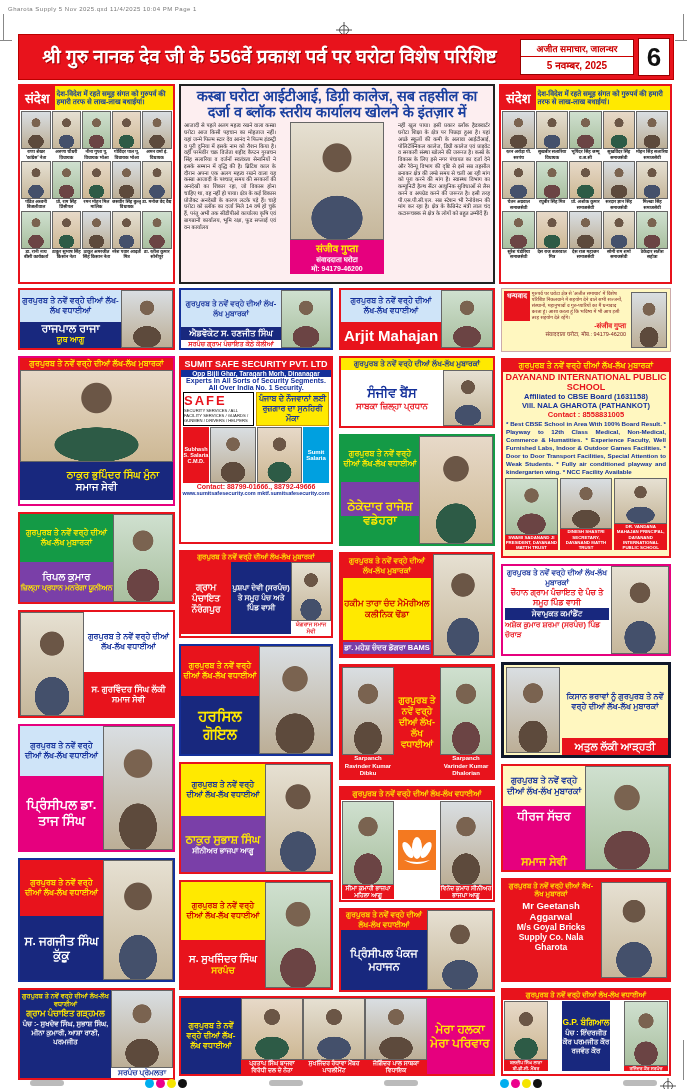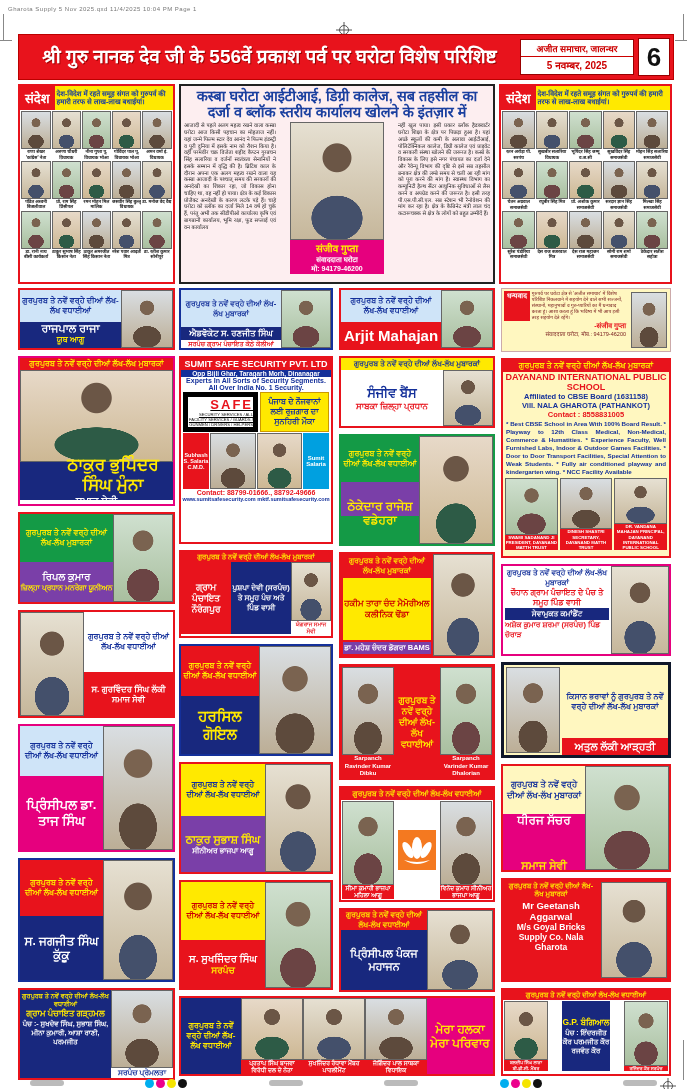--- a/index.html
+++ b/index.html
@@ -291,21 +291,21 @@
             <div class="yel" style="font-size:8px;">ਯੂਥ ਆਗੂ</div>
           </div>
         </div>
         <div class="ph" style="width:52px;"></div>
       </div>
     </div>
     <div class="blk" style="height:150px;border:2px solid #e6007e;">
       <div class="hred" style="font-size:8px;padding:1px 0;">ਗੁਰਪੁਰਬ ਤੇ ਨਵੇਂ ਵਰ੍ਹੇ ਦੀਆਂ ਲੱਖ-ਲੱਖ ਮੁਬਾਰਕਾਂ</div>
       <div class="ph p4" style="width:100%;height:92px;"></div>
       <div class="bnavy" style="height:38px;display:flex;flex-direction:column;justify-content:center;">
-        <div class="yel" style="font-size:17px;margin-left:33px;">ਠਾਕੁਰ ਭੁਪਿੰਦਰ ਸਿੰਘ ਮੁੰਨਾ</div>
+        <div class="yel" style="font-size:10px;margin-left:33px;">ਠਾਕੁਰ ਭੁਪਿੰਦਰ ਸਿੰਘ ਮੁੰਨਾ</div>
         <div style="font-size:10px;">ਸਮਾਜ ਸੇਵੀ</div>
       </div>
     </div>
     <div class="blk" style="height:92px;border:2px solid #e8131c;">
       <div class="row">
         <div class="gcell">
           <div class="hgreen" style="font-size:8px;flex:1;display:flex;align-items:center;padding:0 2px;">ਗੁਰਪੁਰਬ ਤੇ ਨਵੇਂ ਵਰ੍ਹੇ ਦੀਆਂ ਲੱਖ-ਲੱਖ ਮੁਬਾਰਕਾਂ</div>
           <div class="bpurp" style="height:40px;display:flex;flex-direction:column;justify-content:center;">
             <div class="wht" style="font-size:10px;">ਰਿਪਲ ਕੁਮਾਰ</div>
             <div style="font-size:7.5px;">ਜ਼ਿਲ੍ਹਾ ਪ੍ਰਧਾਨ ਮਨਰੇਗਾ ਯੂਨੀਅਨ</div>
@@ -369,21 +369,21 @@
         </div>
         <div class="ph p3" style="width:50px;"></div>
       </div>
     </div>
     <div class="blk" style="height:188px;border:2px solid #e8131c;">
       <div class="bred" style="font-size:9px;padding:1px 0;">SUMIT SAFE SECURITY PVT. LTD</div>
       <div style="background:#14309a;color:#fff;font-size:6.5px;font-weight:bold;text-align:center;">Opp Bijli Ghar, Taragarh Morh, Dinanagar</div>
       <div class="blu" style="font-size:7px;font-weight:bold;text-align:center;">Experts In All Sorts of Security Segments.</div>
       <div class="blu" style="font-size:7px;font-weight:bold;text-align:center;">All Over India No. 1 Security.</div>
       <div style="display:flex;gap:2px;padding:1px 2px;">
-        <div style="flex:1;border:5px solid #000000;text-align:right;text-decoration:underline;">
+        <div style="flex:1;border:1px solid #000000;text-align:left;">
           <div class="red" style="font-size:13px;font-weight:bold;letter-spacing:2px;">SAFE</div>
           <div style="font-size:4.2px;color:#111;line-height:1.2;">SECURITY SERVICES / ALL FACILITY SERVICES / GUARDS / GUNMEN / DRIVERS / HELPERS</div>
         </div>
         <div class="hyel" style="flex:1;font-size:8px;display:flex;align-items:center;padding:1px;border:1px solid #c90;">ਪੰਜਾਬ ਦੇ ਨੌਜਵਾਨਾਂ ਲਈ ਰੁਜ਼ਗਾਰ ਦਾ ਸੁਨਹਿਰੀ ਮੌਕਾ</div>
       </div>
       <div style="display:flex;align-items:stretch;gap:1px;padding:0 2px;height:56px;">
         <div class="bred" style="width:26px;font-size:5.5px;display:flex;align-items:center;">Subhash S. Salaria C.M.D.</div>
         <div class="ph" style="flex:1;"></div>
         <div class="ph p4" style="flex:1;"></div>
         <div style="width:26px;background:#00a0e0;color:#fff;font-size:6px;font-weight:bold;display:flex;align-items:center;text-align:center;">Sumit Salaria</div>
@@ -596,21 +596,21 @@
         <div class="gcell">
           <div class="blu" style="flex:1;font-size:8px;font-weight:bold;text-align:center;display:flex;align-items:center;padding:0 2px;">ਕਿਸਾਨ ਭਰਾਵਾਂ ਨੂੰ ਗੁਰਪੁਰਬ ਤੇ ਨਵੇਂ ਵਰ੍ਹੇ ਦੀਆਂ ਲੱਖ-ਲੱਖ ਮੁਬਾਰਕਾਂ</div>
           <div class="bred" style="font-size:10.5px;padding:2px 0;">ਅਤੁਲ ਲੱਕੀ ਆੜ੍ਹਤੀ</div>
         </div>
       </div>
     </div>
     <div class="blk" style="height:108px;border:2px solid #e8131c;background:#fff7c0;">
       <div class="row">
         <div class="gcell">
           <div class="blu" style="flex:1;font-size:8.5px;font-weight:bold;text-align:center;display:flex;align-items:center;padding:0 2px;">ਗੁਰਪੁਰਬ ਤੇ ਨਵੇਂ ਵਰ੍ਹੇ ਦੀਆਂ ਲੱਖ-ਲੱਖ ਮੁਬਾਰਕਾਂ</div>
-          <div class="bpink" style="height:56px;display:flex;flex-direction:column;justify-content:center;gap:32px;">
+          <div class="bpink" style="height:64px;display:flex;flex-direction:column;justify-content:center;gap:32px;">
             <div style="font-size:12px;">ਧੀਰਜ ਸੱਚਰ</div>
             <div class="yel" style="font-size:11px;">ਸਮਾਜ ਸੇਵੀ</div>
           </div>
         </div>
         <div class="ph p3" style="width:84px;"></div>
       </div>
     </div>
     <div class="blk" style="height:104px;border:2px solid #e8131c;background:#e8131c;">
       <div class="row">
         <div class="gcell" style="padding:2px;">

